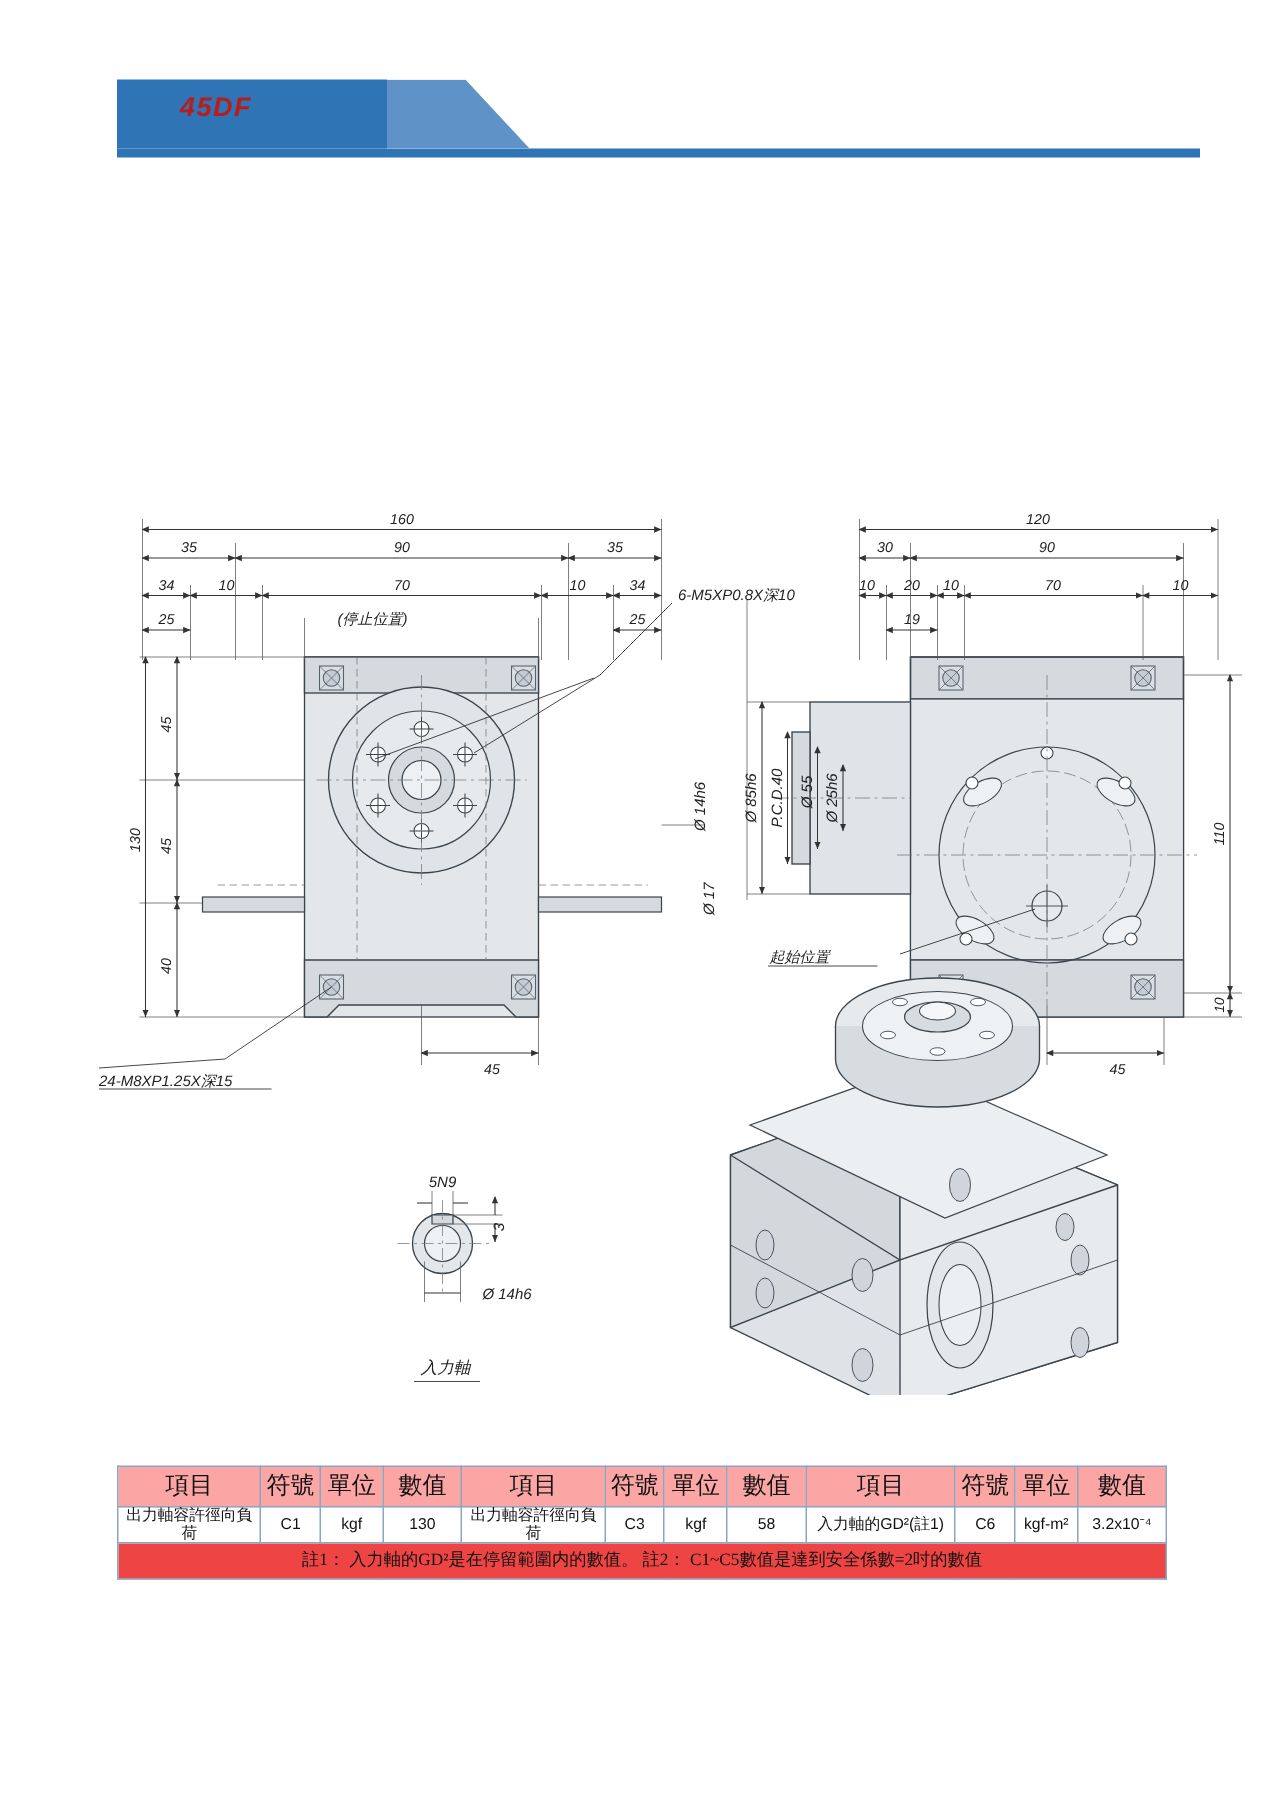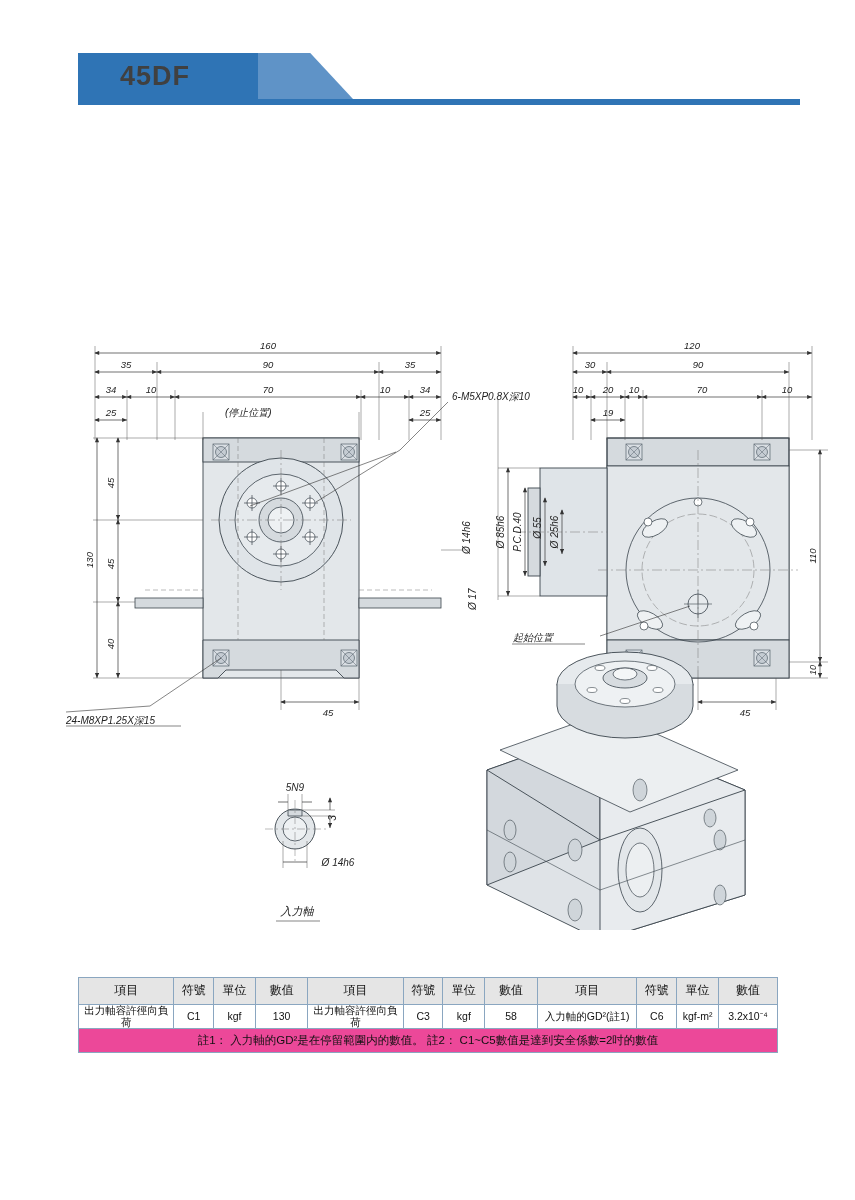--- a/index.html
+++ b/index.html
@@ -24,22 +24,23 @@
     position:absolute; left:0; top:0; width:180px; height:46px;
     background:#2f74b5;
   }
   .header-slant {
     position:absolute; left:180px; top:0; width:95px; height:46px;
     background:#5f93c7;
     clip-path: polygon(0 0, 55% 0, 100% 100%, 0 100%);
   }
   .header-title {
     position:absolute; left:42px; top:8px;
-    font-size:27px; font-weight:bold; color:#404040;
+    font-size:18px; font-weight:bold; color:#b91c1c;
     letter-spacing:1px;
+    font-style:italic;
   }
 
   
   .drawing { position:absolute; left:0; top:150px; width:774px; height:780px;font-style:italic; }
   .dwg-svg { position:absolute; left:0; top:0; }
 
   
   .spec-table-wrap {
     position:absolute; left:78px; top:977px; width:700px;
   }
@@ -51,28 +52,28 @@
   table.spec td, table.spec th {
     border:1px solid #8aa6c0;
     text-align:center;
     padding:0;
     height:23px;
     font-weight:normal;
     color:#111;
     line-height:1.1;
   }
   table.spec thead th {
-    background:#e5e5e5;
-    font-size:12px;
+    background:#fca5a5;
+    font-size:16px;
     height:26px;
   }
   tr.alt td { background:#dce9f5; }
   tr.plain td { background:#ffffff;margin-top:28px; }
   td.note {
-    text-align:center; font-size:11.5px; height:28px; background:#ec4899;
+    text-align:center; font-size:11.5px; height:28px; background:#ef4444;font-family:Liberation Serif, serif;
   }
 
   .col-item  { width:88px; }
   .col-sym   { width:36px; }
   .col-unit  { width:38px; }
   .col-val   { width:48px; }
   .col-item3 { width:92px; }
   .col-val3  { width:54px; }
 </style>
 </head>

